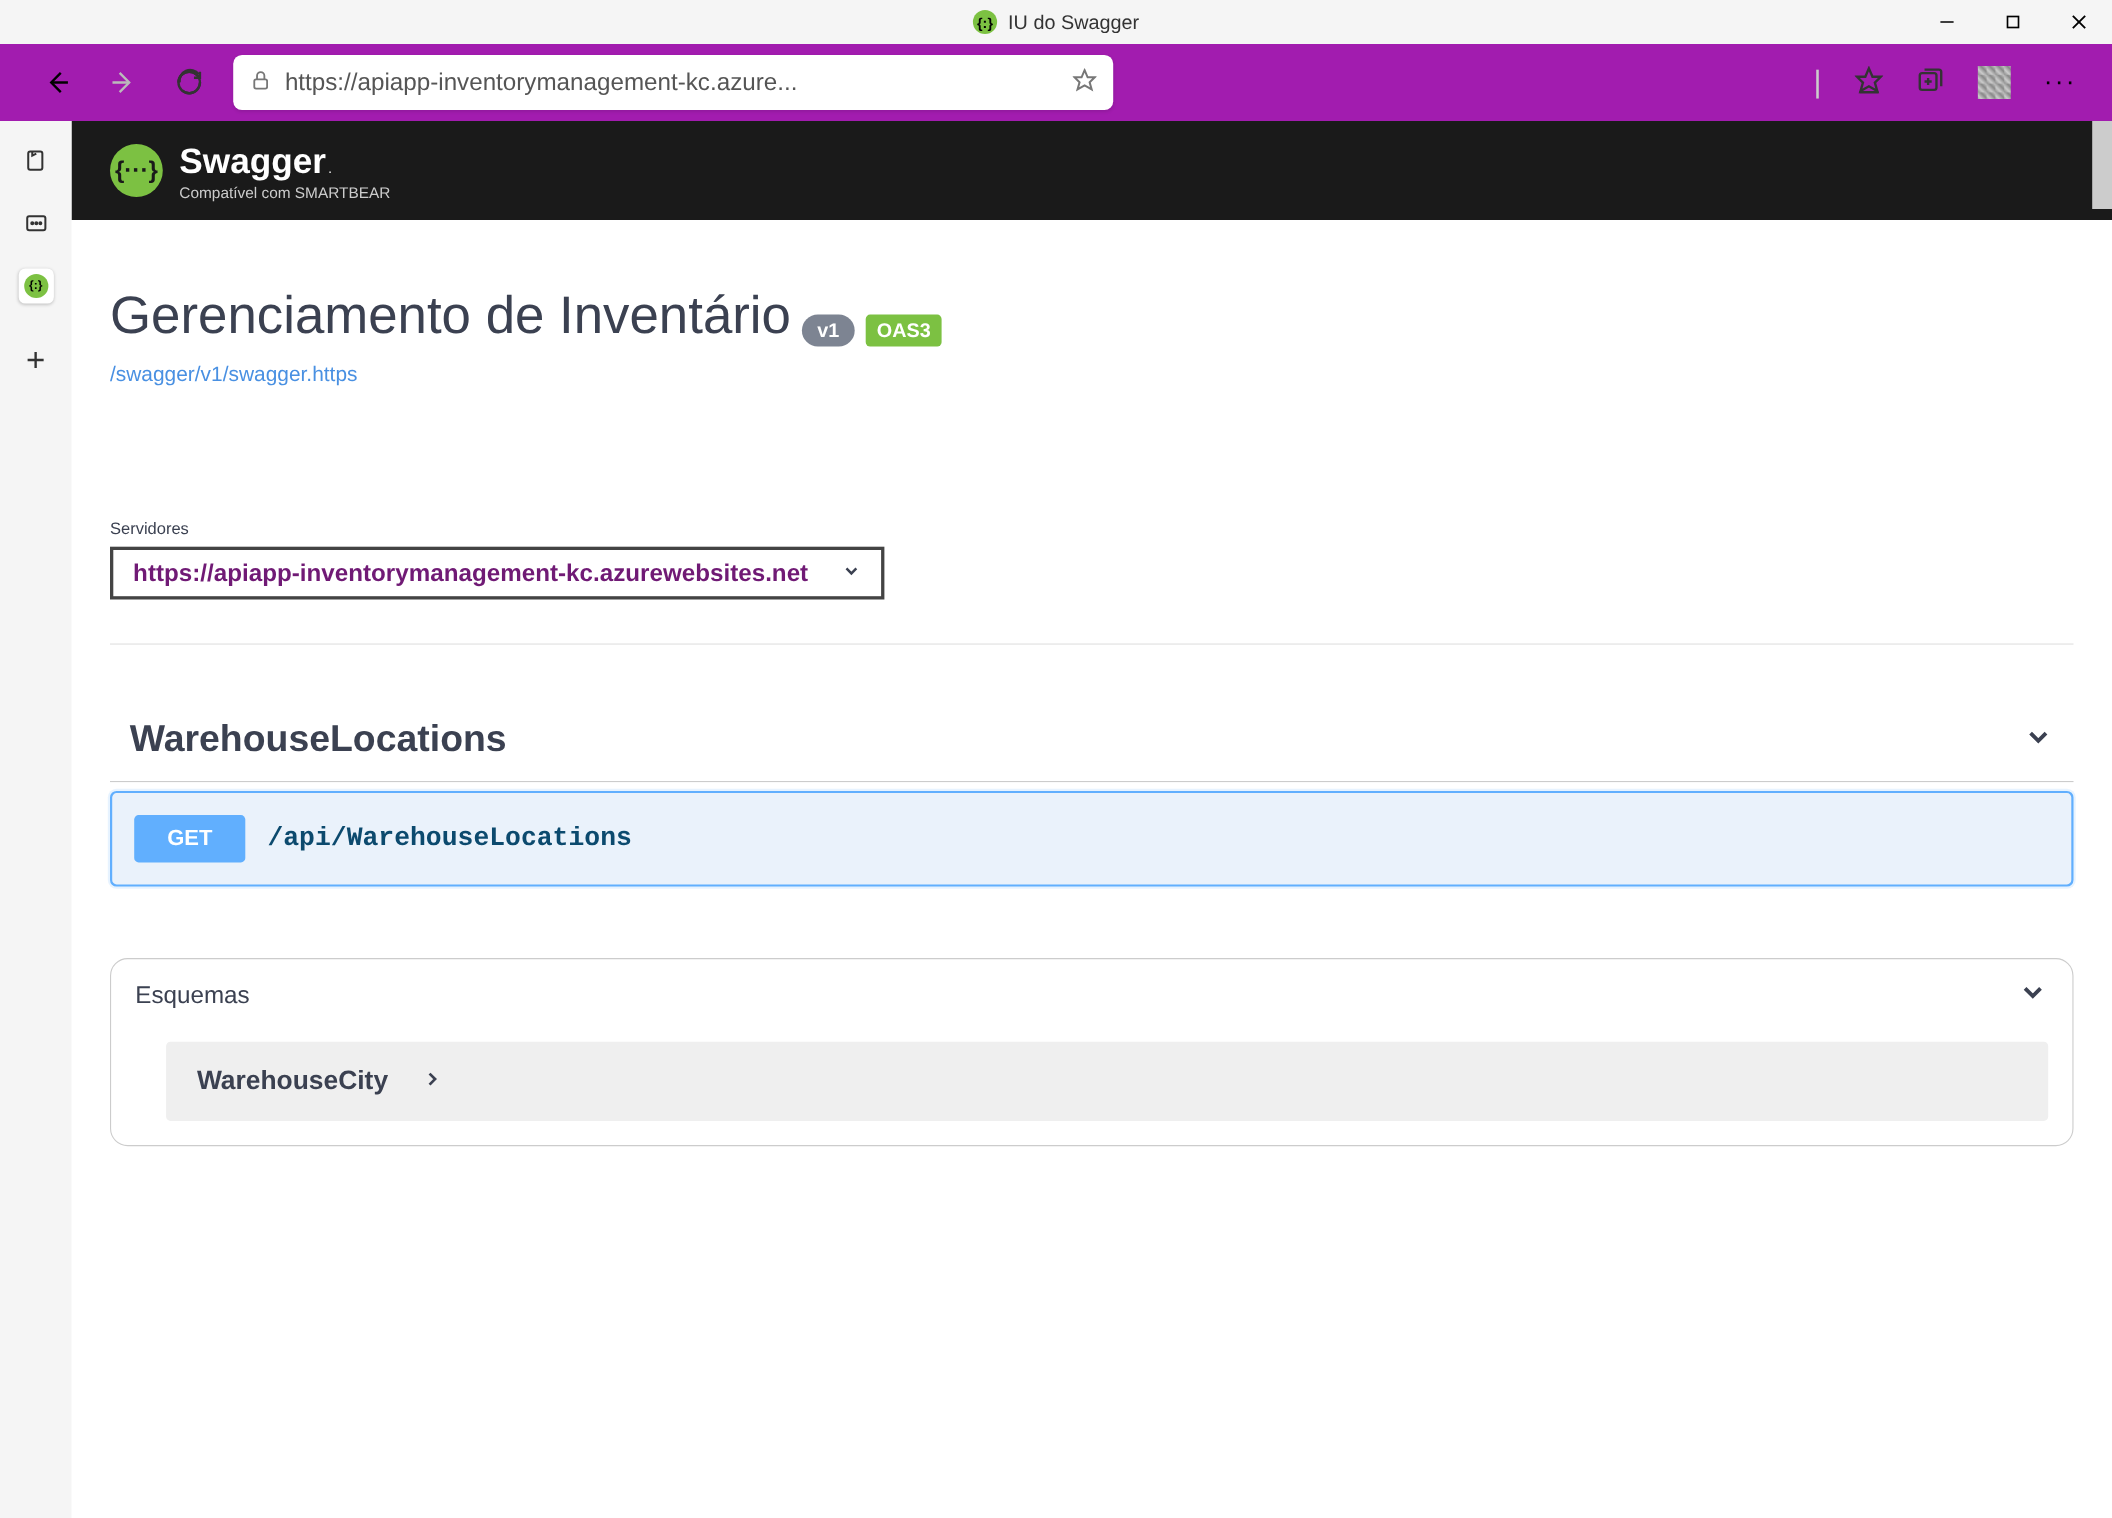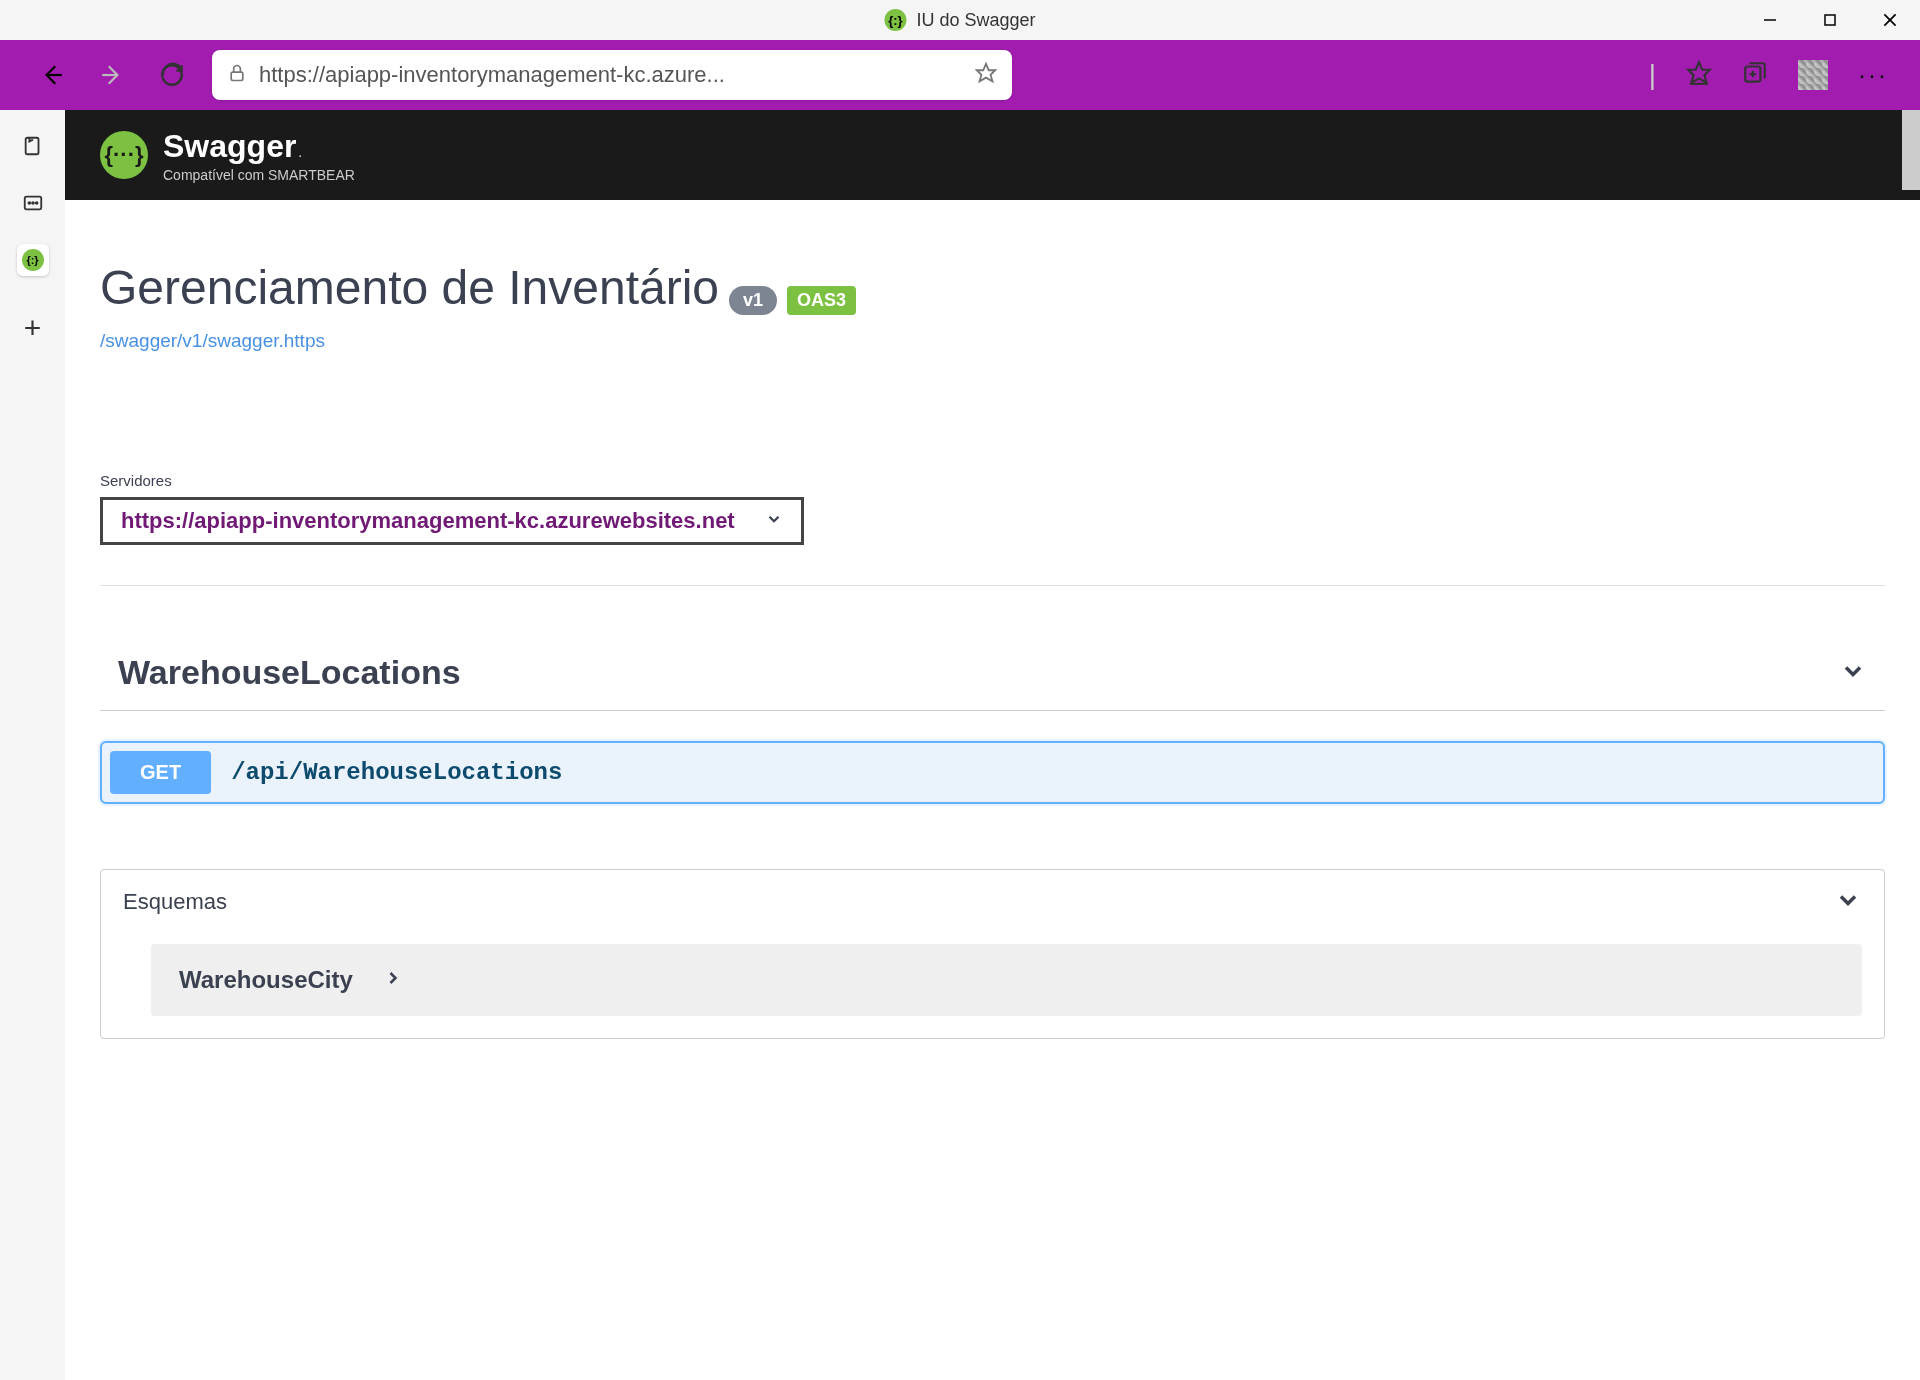--- a/index.html
+++ b/index.html
@@ -67,26 +67,26 @@
 .servers-label { font-size: 15px; color: #3b4151; margin-bottom: 8px; }
 .servers-select { border: 3px solid #444; background: #fff; display: inline-flex; align-items: center; padding: 8px 18px; gap: 30px; cursor: pointer; }
 .servers-url { font-size: 22px; font-weight: bold; color: #701a75; }
 
 
 .endpoint-section { margin-top: 55px; }
 .endpoint-header { display: flex; align-items: center; justify-content: space-between; padding: 12px 18px 18px 18px; border-bottom: 1px solid #ccc; cursor: pointer; }
 .endpoint-name { font-size: 34px; font-weight: bold; color: #3b4151; }
 .chevron-icon svg { stroke: #3b4151; stroke-width: 3; fill: none; }
 
-.endpoint-row { margin-top: 30px; border: 2px solid #61affe; background: #eaf2fb; border-radius: 6px; display: flex; align-items: center; padding: 8px; gap: 20px; cursor: pointer; box-shadow: 0 0 0 2px rgba(97,175,254,0.15); }
+.endpoint-row { margin-top: 8px; border: 2px solid #61affe; background: #eaf2fb; border-radius: 6px; display: flex; align-items: center; padding: 20px; gap: 20px; cursor: pointer; box-shadow: 0 0 0 2px rgba(97,175,254,0.15); }
 .method-badge { background: #61affe; color: #fff; font-size: 20px; font-weight: bold; padding: 10px 30px; border-radius: 4px; }
 .endpoint-path { font-family: 'Courier New', monospace; font-size: 24px; font-weight: bold; color: #0c4a6e; }
 
 
-.schemas-section { margin-top: 65px; border: 1px solid #ccc; border-radius: 4px; }
+.schemas-section { margin-top: 65px; border: 1px solid #ccc; border-radius: 16px; }
 .schemas-header { display: flex; align-items: center; justify-content: space-between; padding: 16px 22px; cursor: pointer; }
 .schemas-title { font-size: 22px; color: #3b4151; }
 .schema-item { margin: 10px 22px 22px 50px; background: #efefef; border-radius: 4px; padding: 22px 28px; display: flex; align-items: center; gap: 30px; cursor: pointer; }
 .schema-name { font-size: 24px; font-weight: bold; color: #3b4151; }
 .schema-arrow svg { stroke: #3b4151; stroke-width: 3; fill: none; }
 </style>
 </head>
 <body>
 
 <div class="titlebar">

